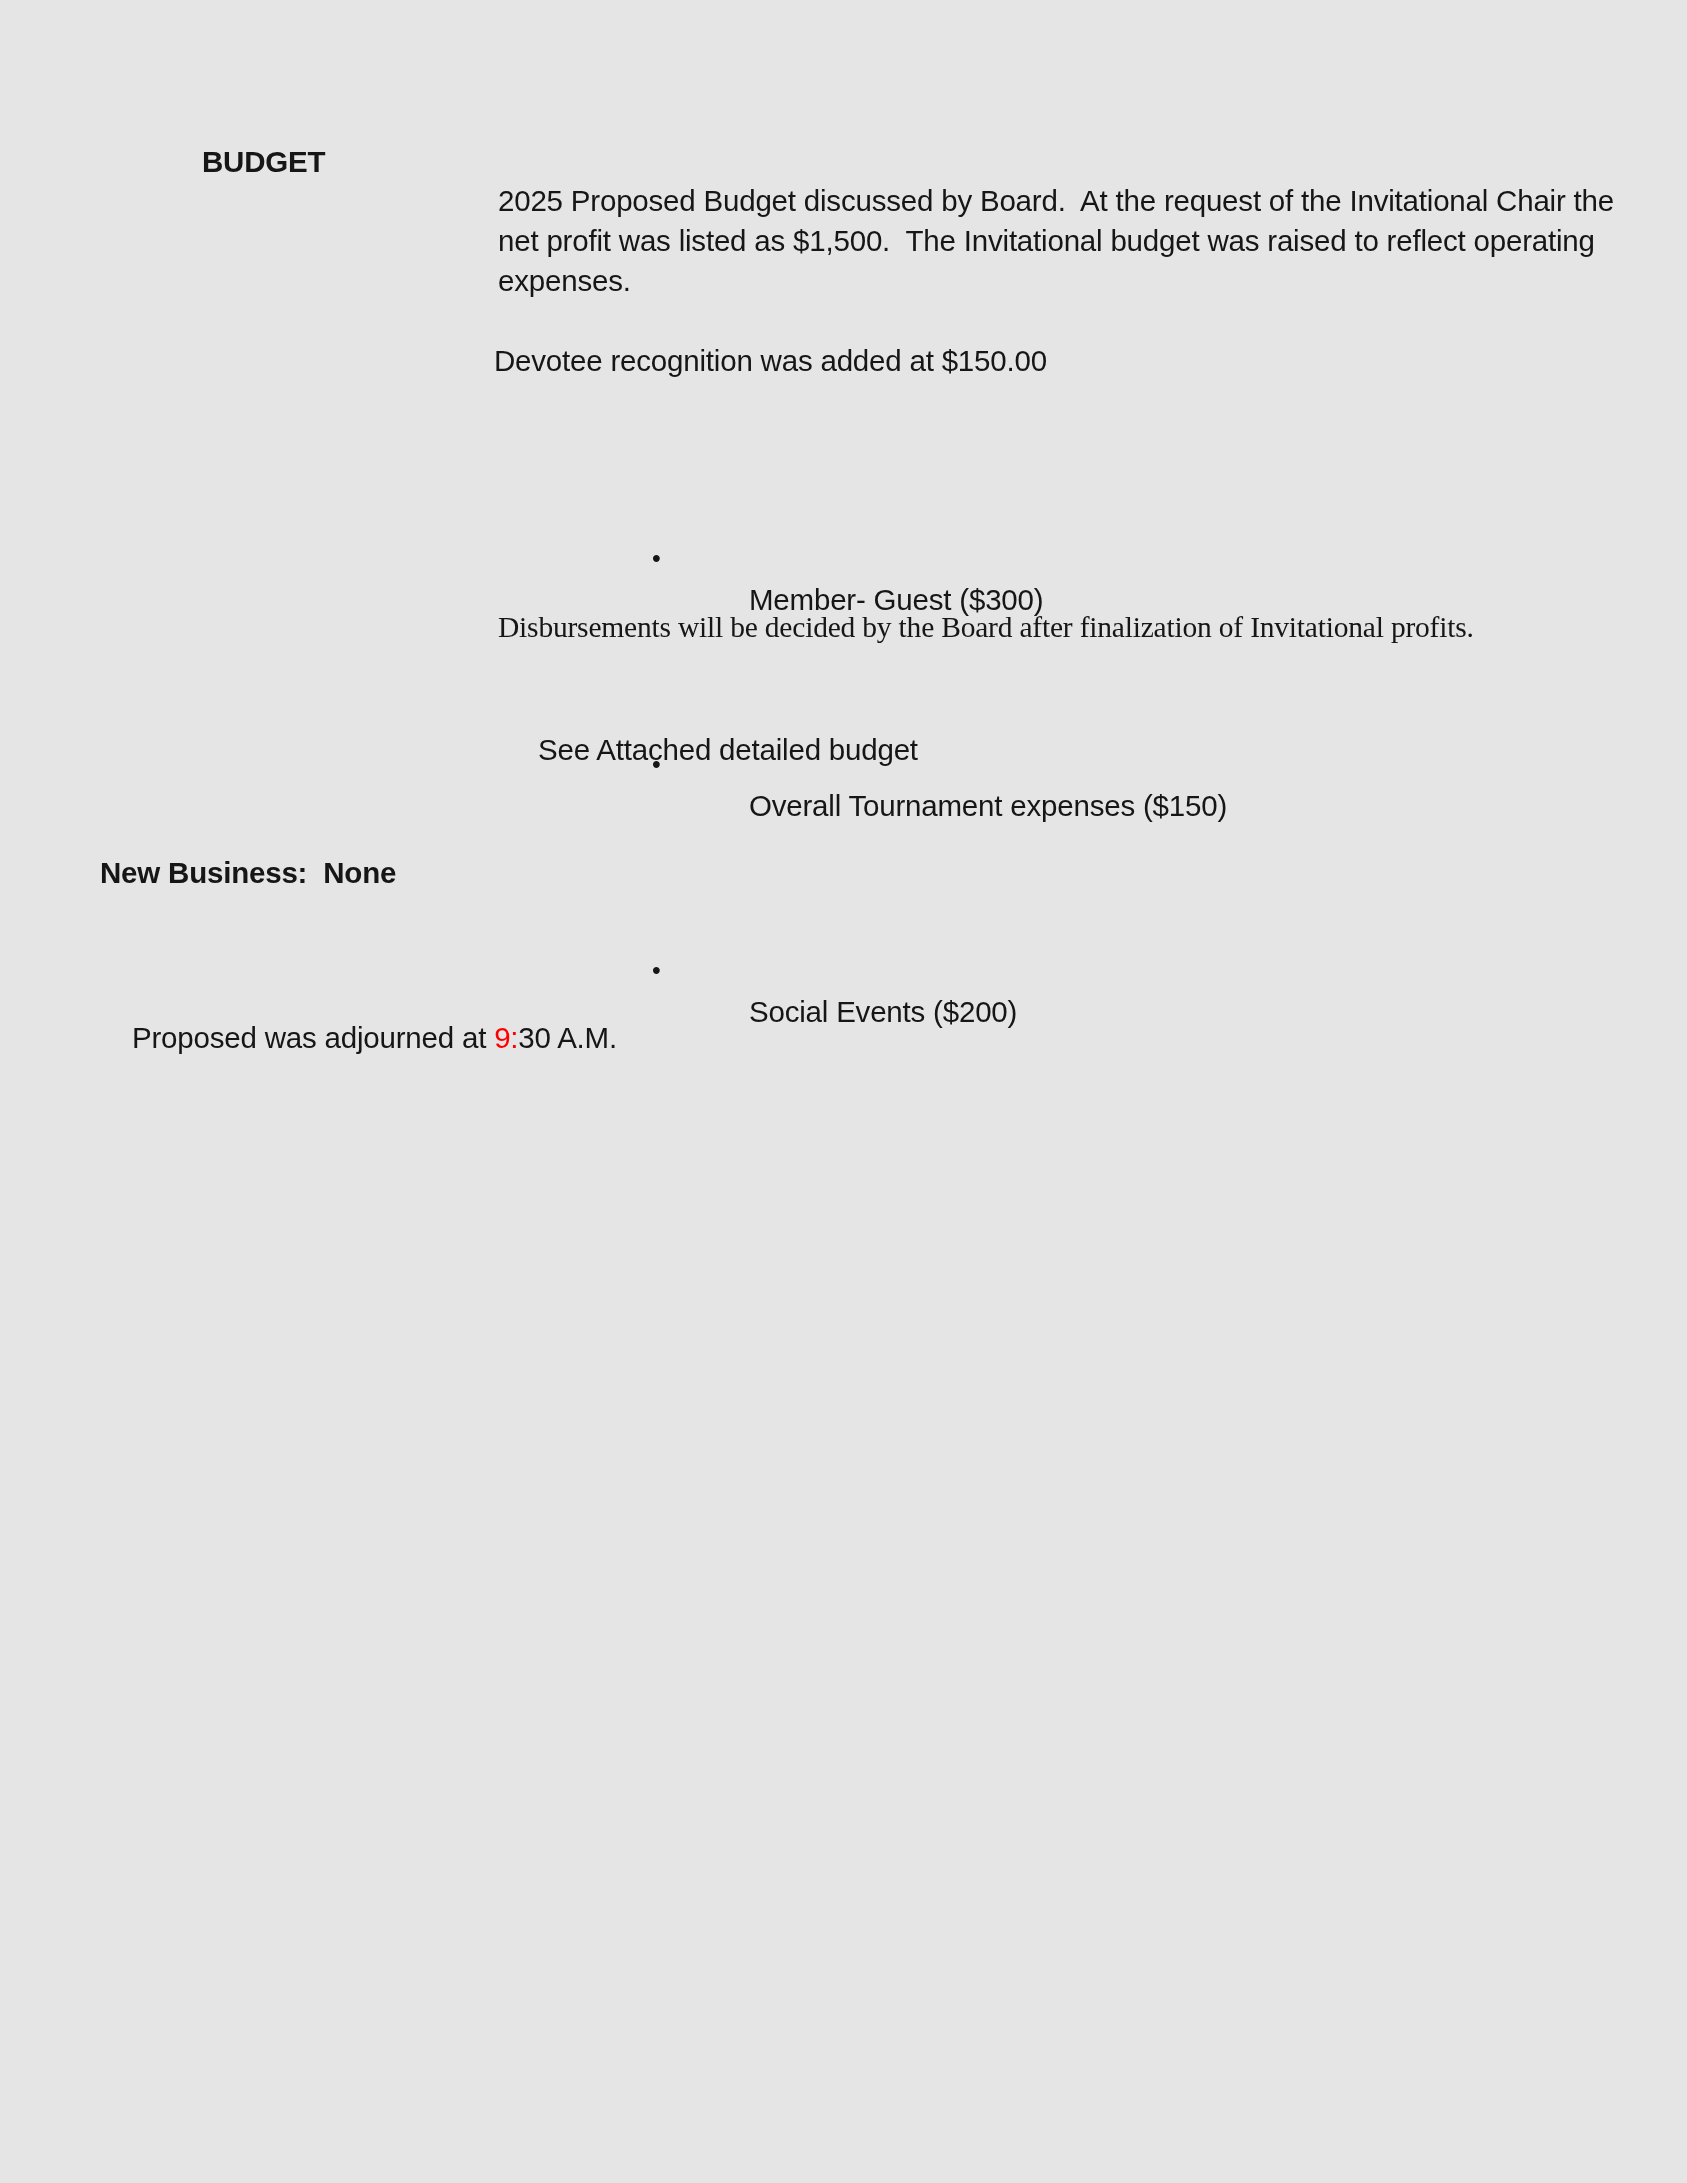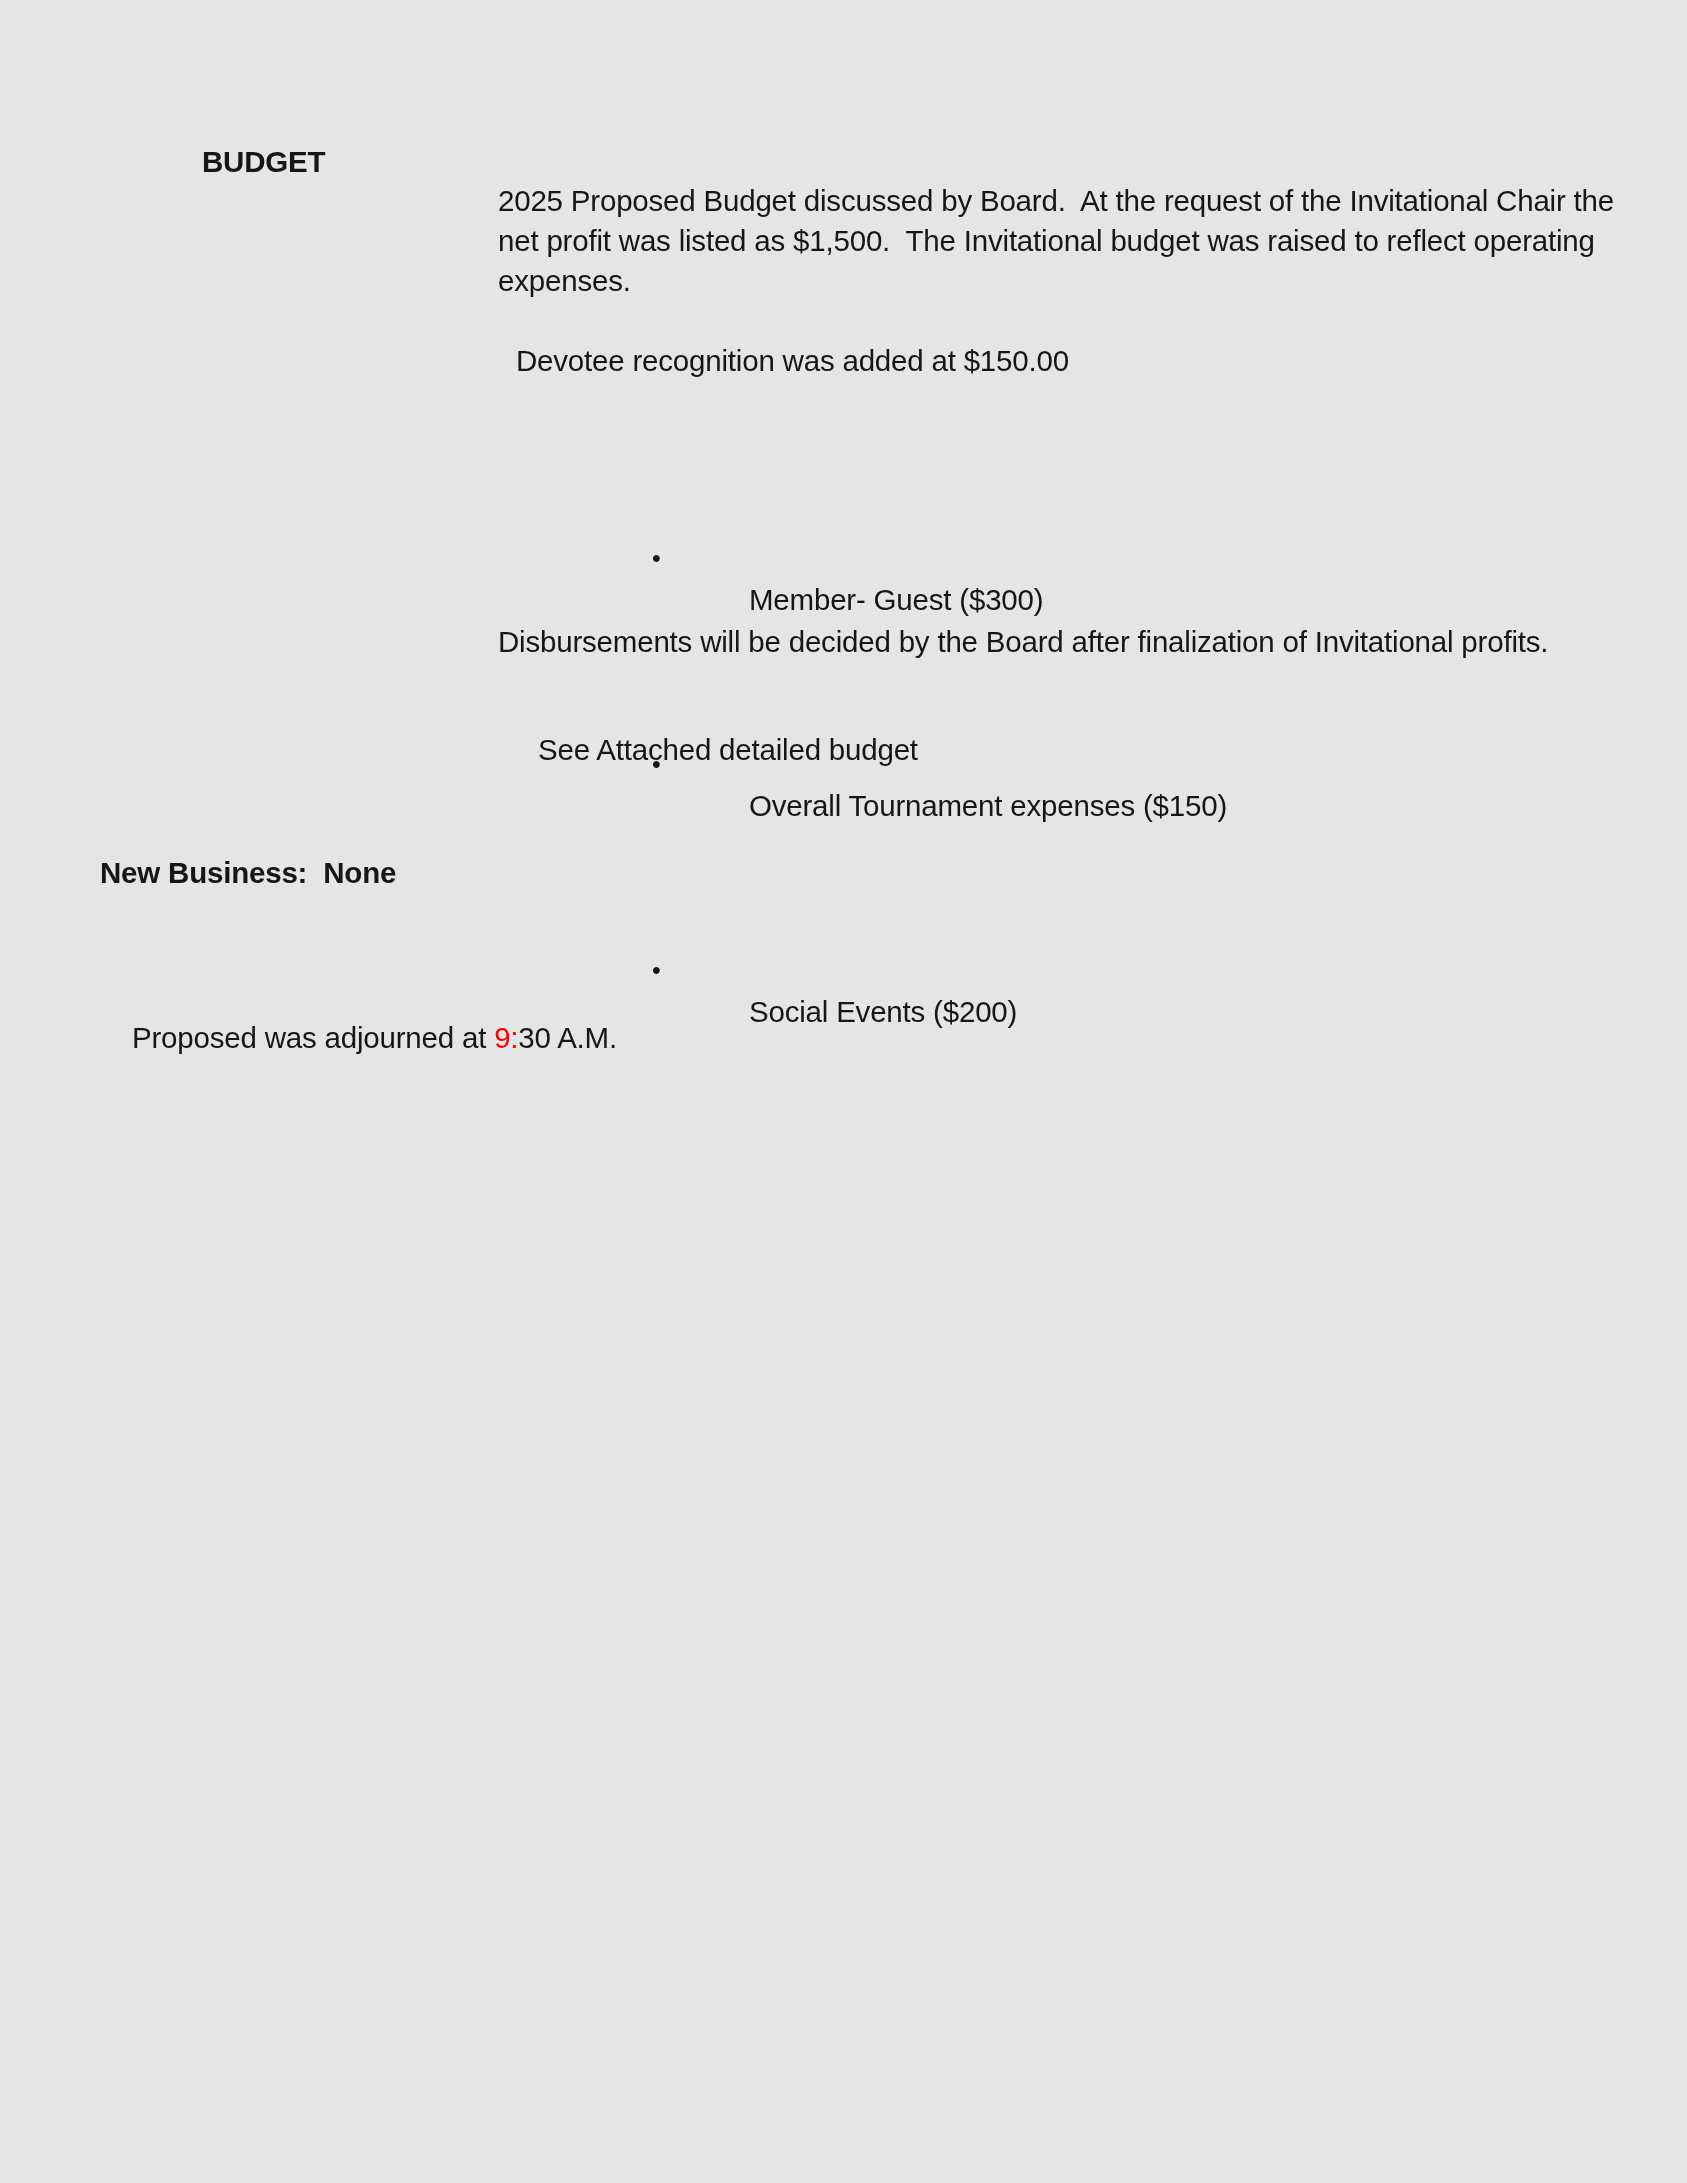--- a/index.html
+++ b/index.html
@@ -21,38 +21,38 @@
   }
   .block {
     position: absolute;
     margin: 0;
     white-space: pre-wrap;
   }
   .bold { font-weight: bold; }
 
   .budget-heading   { left: 202px; top: 142px; }
   .para-proposed    { left: 498px; top: 181px; width: 1122px; }
-  .para-devotee     { left: 516px; top: 341px; width: 1122px; }
+  .para-devotee     { left: 494px; top: 341px; width: 1122px; }
   .para-events      { left: 498px; top: 420px; width: 1181px; }
 
   .bullet-list      { left: 498px; top: 457px; width: 1122px; }
   .bullet-row {
     position: relative;
     padding-left: 203px;
     line-height: 42px;
     white-space: pre-wrap;
   }
   .bullet-dot {
     position: absolute;
     left: 154px;
     top: 0;
     font-size: 25px;
   }
 
-  .para-disburse    { left: 498px; top: 622px; width: 1181px; }
+  .para-disburse    { left: 498px; top: 607px; width: 1181px; font-family: Liberation Serif, serif; }
   .para-vote        { left: 498px; top: 667px; width: 1122px; }
   .para-attached    { left: 498px; top: 730px; width: 1122px; margin-left: 40px; }
 
   .new-business     { left: 100px; top: 853px; }
   .adjourned        { left: 100px; top: 978px; }
   .red-text         { color: #ff0000; }
 </style>
 </head>
 <body>
 

